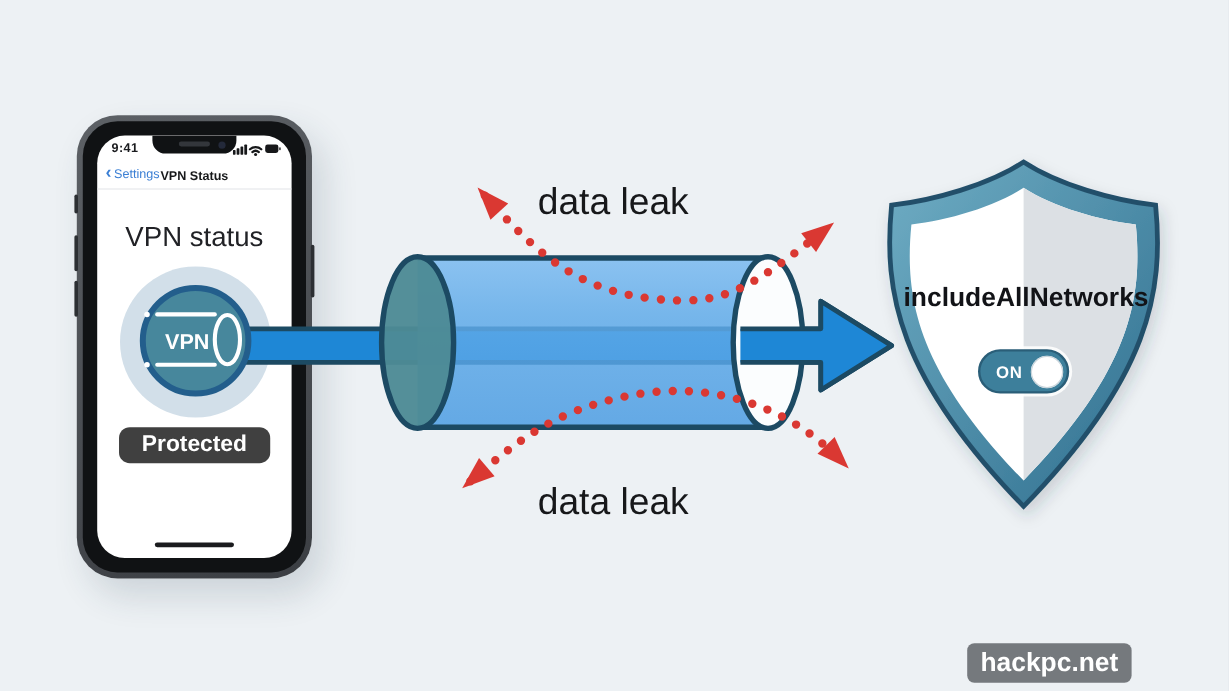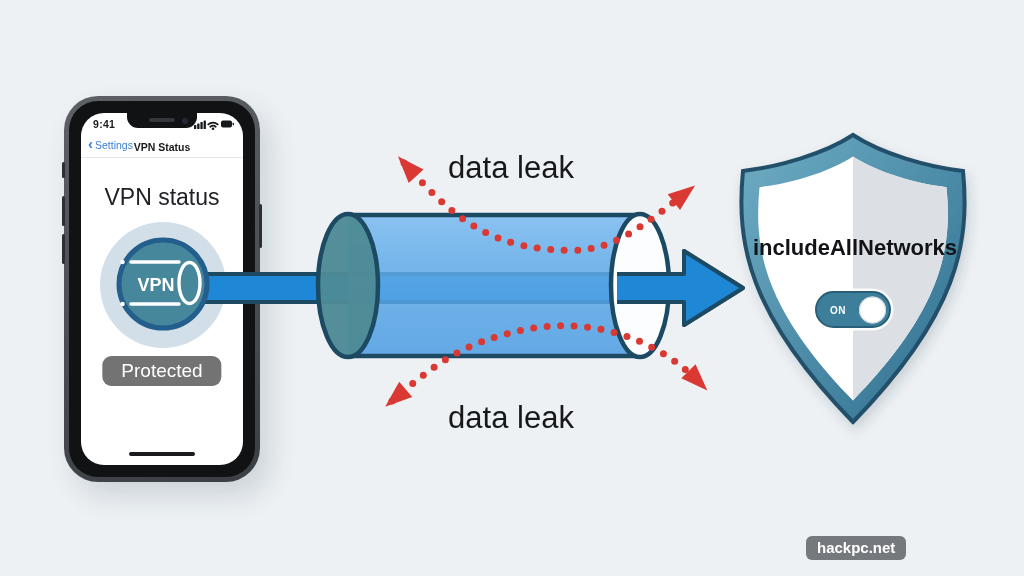--- a/index.html
+++ b/index.html
@@ -20,48 +20,48 @@
   .sidebtn{position:absolute;width:3px;border-radius:2px;background:#2c2f33;}
   .statusbar{position:absolute;top:4px;left:12px;right:9px;height:14px;display:flex;
              justify-content:space-between;align-items:center;}
   .time{font-size:10.5px;font-weight:bold;color:#1a1b1e;letter-spacing:.3px;}
   .navbar{position:absolute;top:25px;left:0;right:0;height:20px;border-bottom:1px solid #e6e8eb;}
   .back{position:absolute;left:7px;top:1px;color:#3b7fd4;font-size:10.5px;display:flex;align-items:center;gap:2px;cursor:default;}
   .backchev{font-size:15px;line-height:10px;font-weight:bold;margin-top:-2px;}
   .navtitle{position:absolute;left:0;right:0;top:3px;text-align:center;font-size:10.5px;font-weight:bold;color:#17181a;}
   .heading{position:absolute;top:71px;left:0;right:0;text-align:center;font-size:23px;font-weight:500;color:#212226;}
   .protected{position:absolute;top:243px;left:50%;transform:translateX(-50%);
-             background:#737373;color:#ffffff;font-size:19px;font-weight:400;
+             background:#404040;color:#ffffff;font-size:19px;font-weight:700;
              padding:4px 19px;border-radius:9px;white-space:nowrap;}
   .homebar{position:absolute;bottom:9px;left:50%;transform:translateX(-50%);width:66px;height:4.5px;
            border-radius:3px;background:#1a1b1e;}
 
   
   .artsvg{position:absolute;left:0;top:0;width:1024px;height:576px;z-index:5;pointer-events:none;}
 
   
   .leaklabel{position:absolute;width:170px;text-align:center;font-size:31px;font-weight:500;
              color:#17181a;z-index:6;}
   .leak-top{left:426px;top:150px;}
   .leak-bottom{left:426px;top:400px;}
 
   .shieldlabel{position:absolute;left:751px;top:235px;width:208px;text-align:center;z-index:6;
                font-size:22px;font-weight:bold;color:#121317;white-space:nowrap;}
 
   .toggle{position:absolute;left:815px;top:291px;width:76px;height:37px;z-index:6;
           background:#3d7f9b;border:2.5px solid #2a5e78;border-radius:19px;
           box-shadow:0 0 0 2.5px rgba(255,255,255,.85);cursor:pointer;}
   .toggle .on{position:absolute;left:13px;top:50%;transform:translateY(-50%);
-              color:#ffffff;font-size:10px;font-weight:bold;letter-spacing:.5px;}
+              color:#ffffff;font-size:14px;font-weight:bold;letter-spacing:.5px;}
   .toggle .knob{position:absolute;right:3px;top:50%;transform:translateY(-50%);
                 width:27px;height:27px;border-radius:50%;background:#ffffff;
                 box-shadow:inset 0 0 0 1px #c9d5dc;}
 
   .watermark{position:absolute;left:806px;top:536px;z-index:6;background:#75797d;
-             color:#ffffff;font-size:15px;font-weight:bold;padding:3px 11px 4px;
+             color:#ffffff;font-size:22px;font-weight:bold;padding:3px 11px 4px;
              border-radius:6px;}
 </style>
 </head>
 <body>
 
 <div class="stage">
 
   <div class="phone">
     <div class="sidebtn" style="left:-2px;top:66px;height:16px;"></div>
     <div class="sidebtn" style="left:-2px;top:100px;height:30px;"></div>

